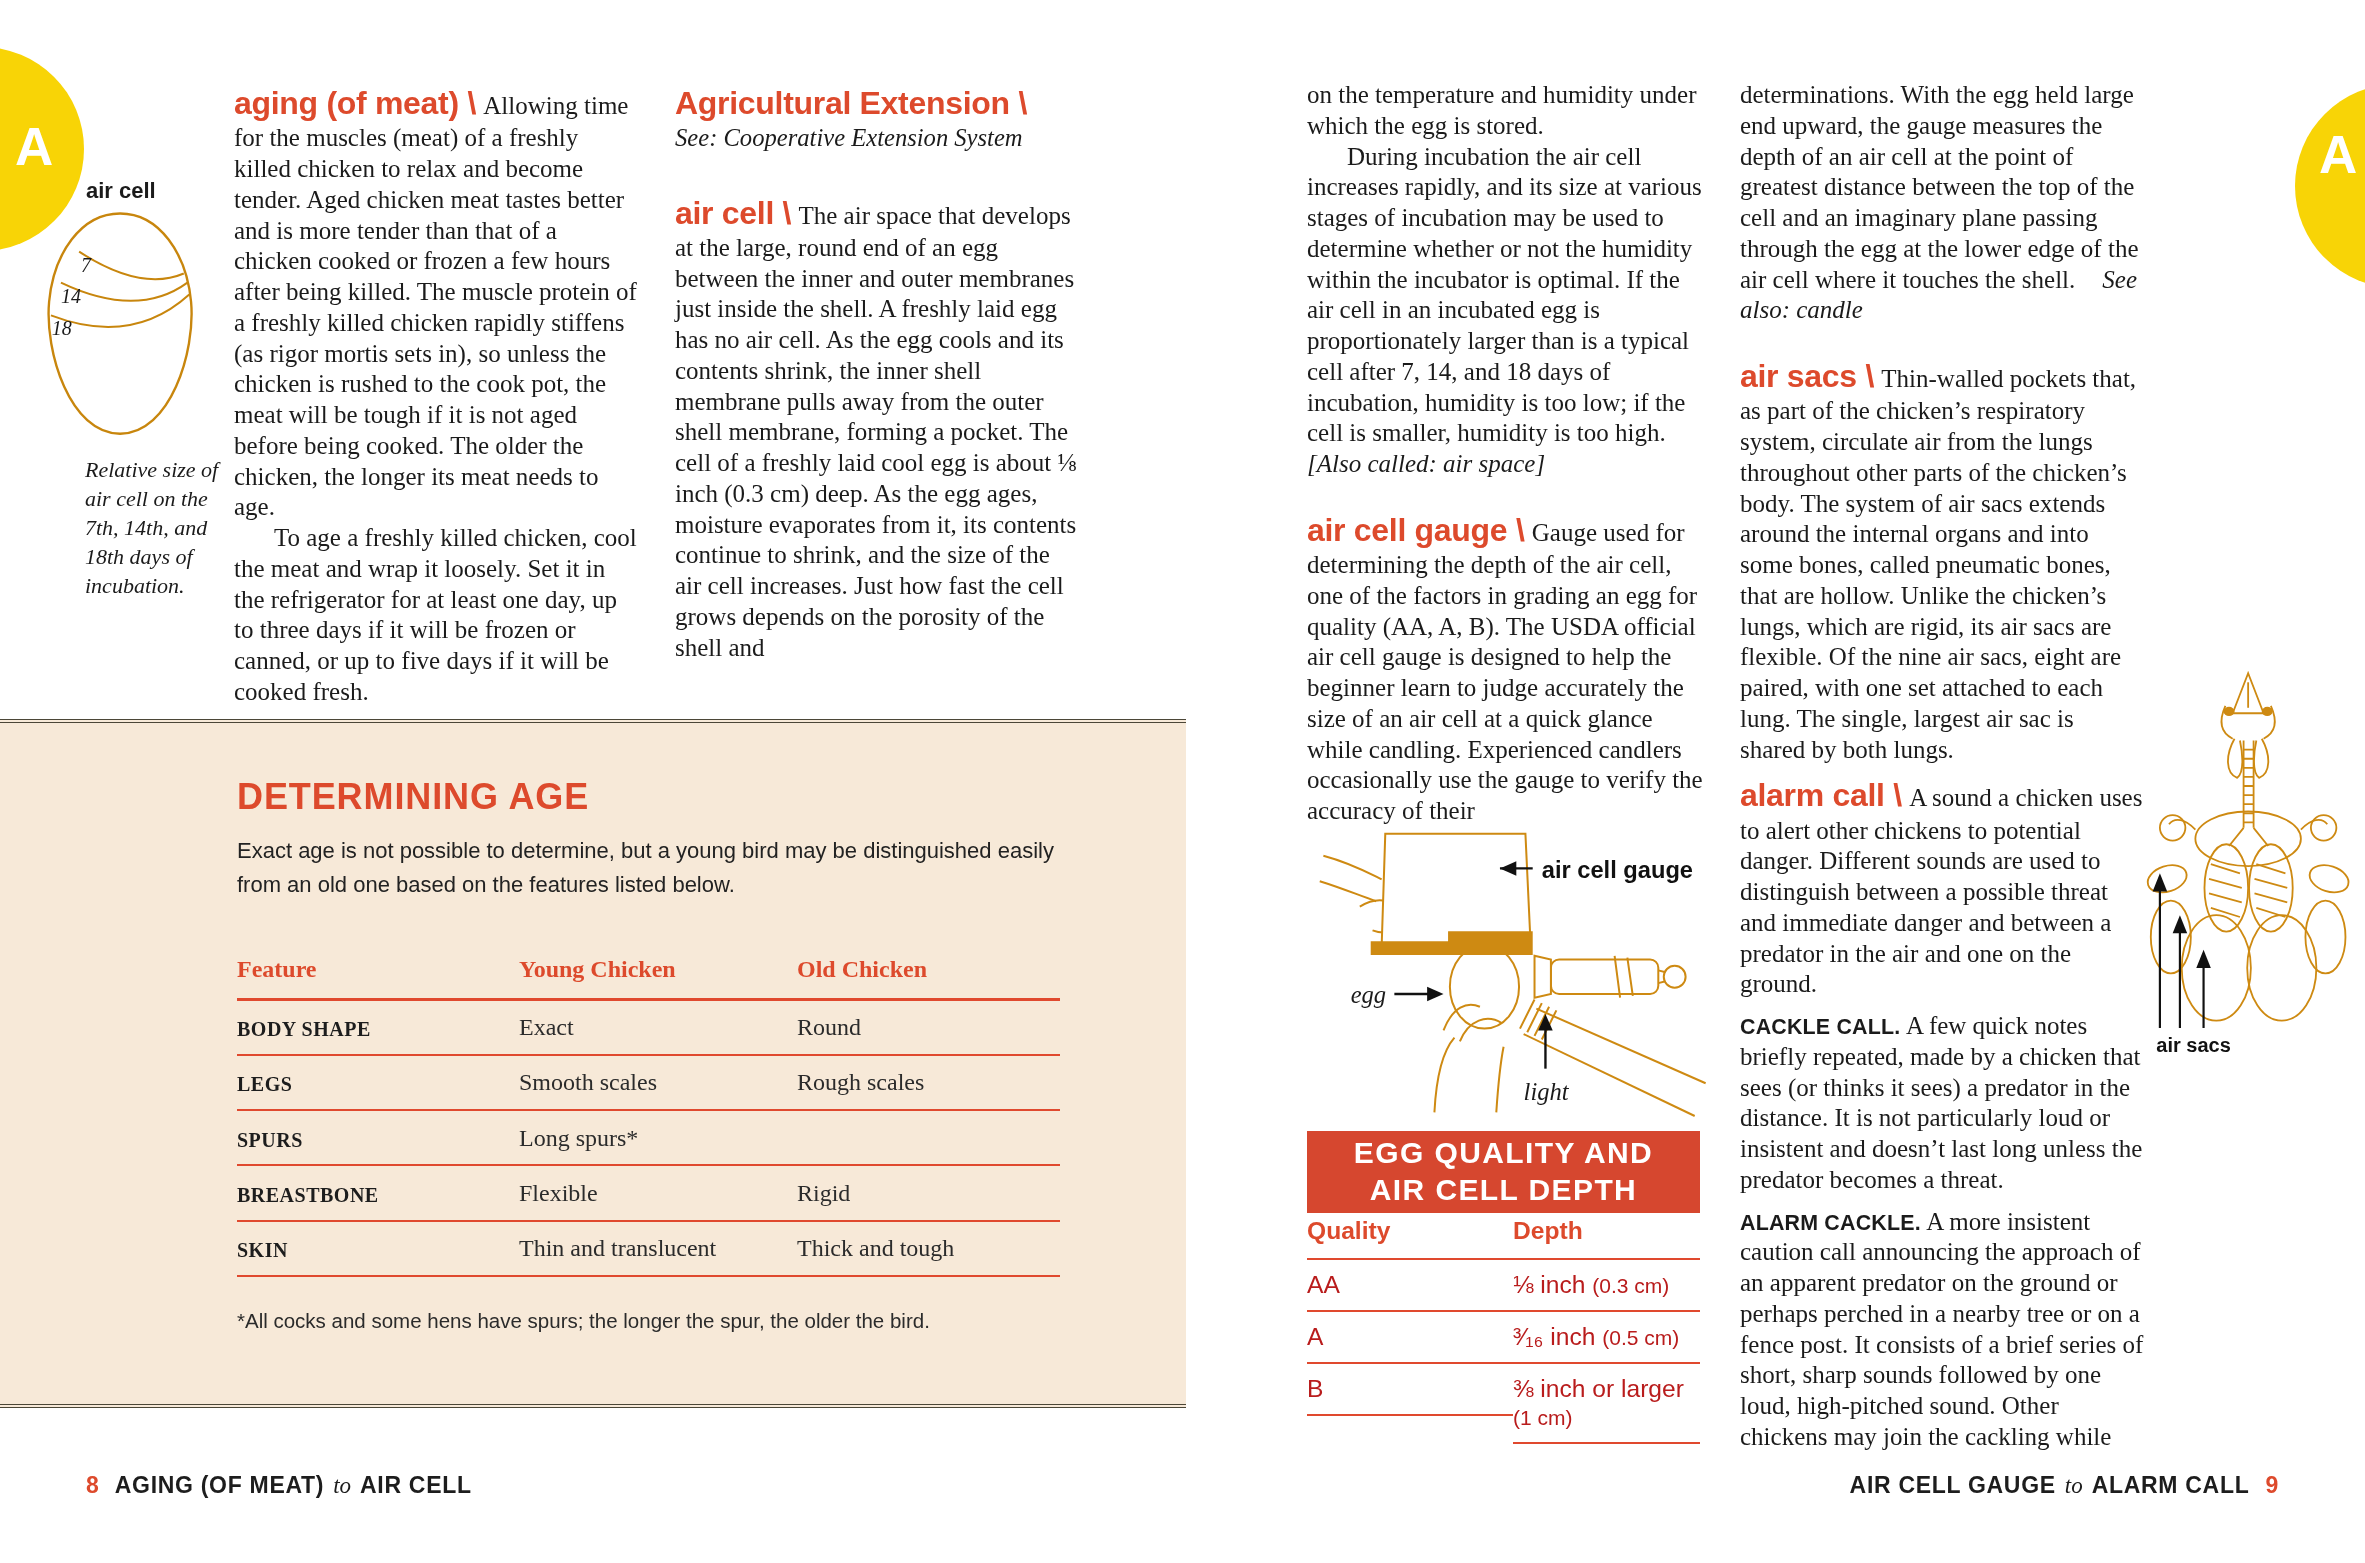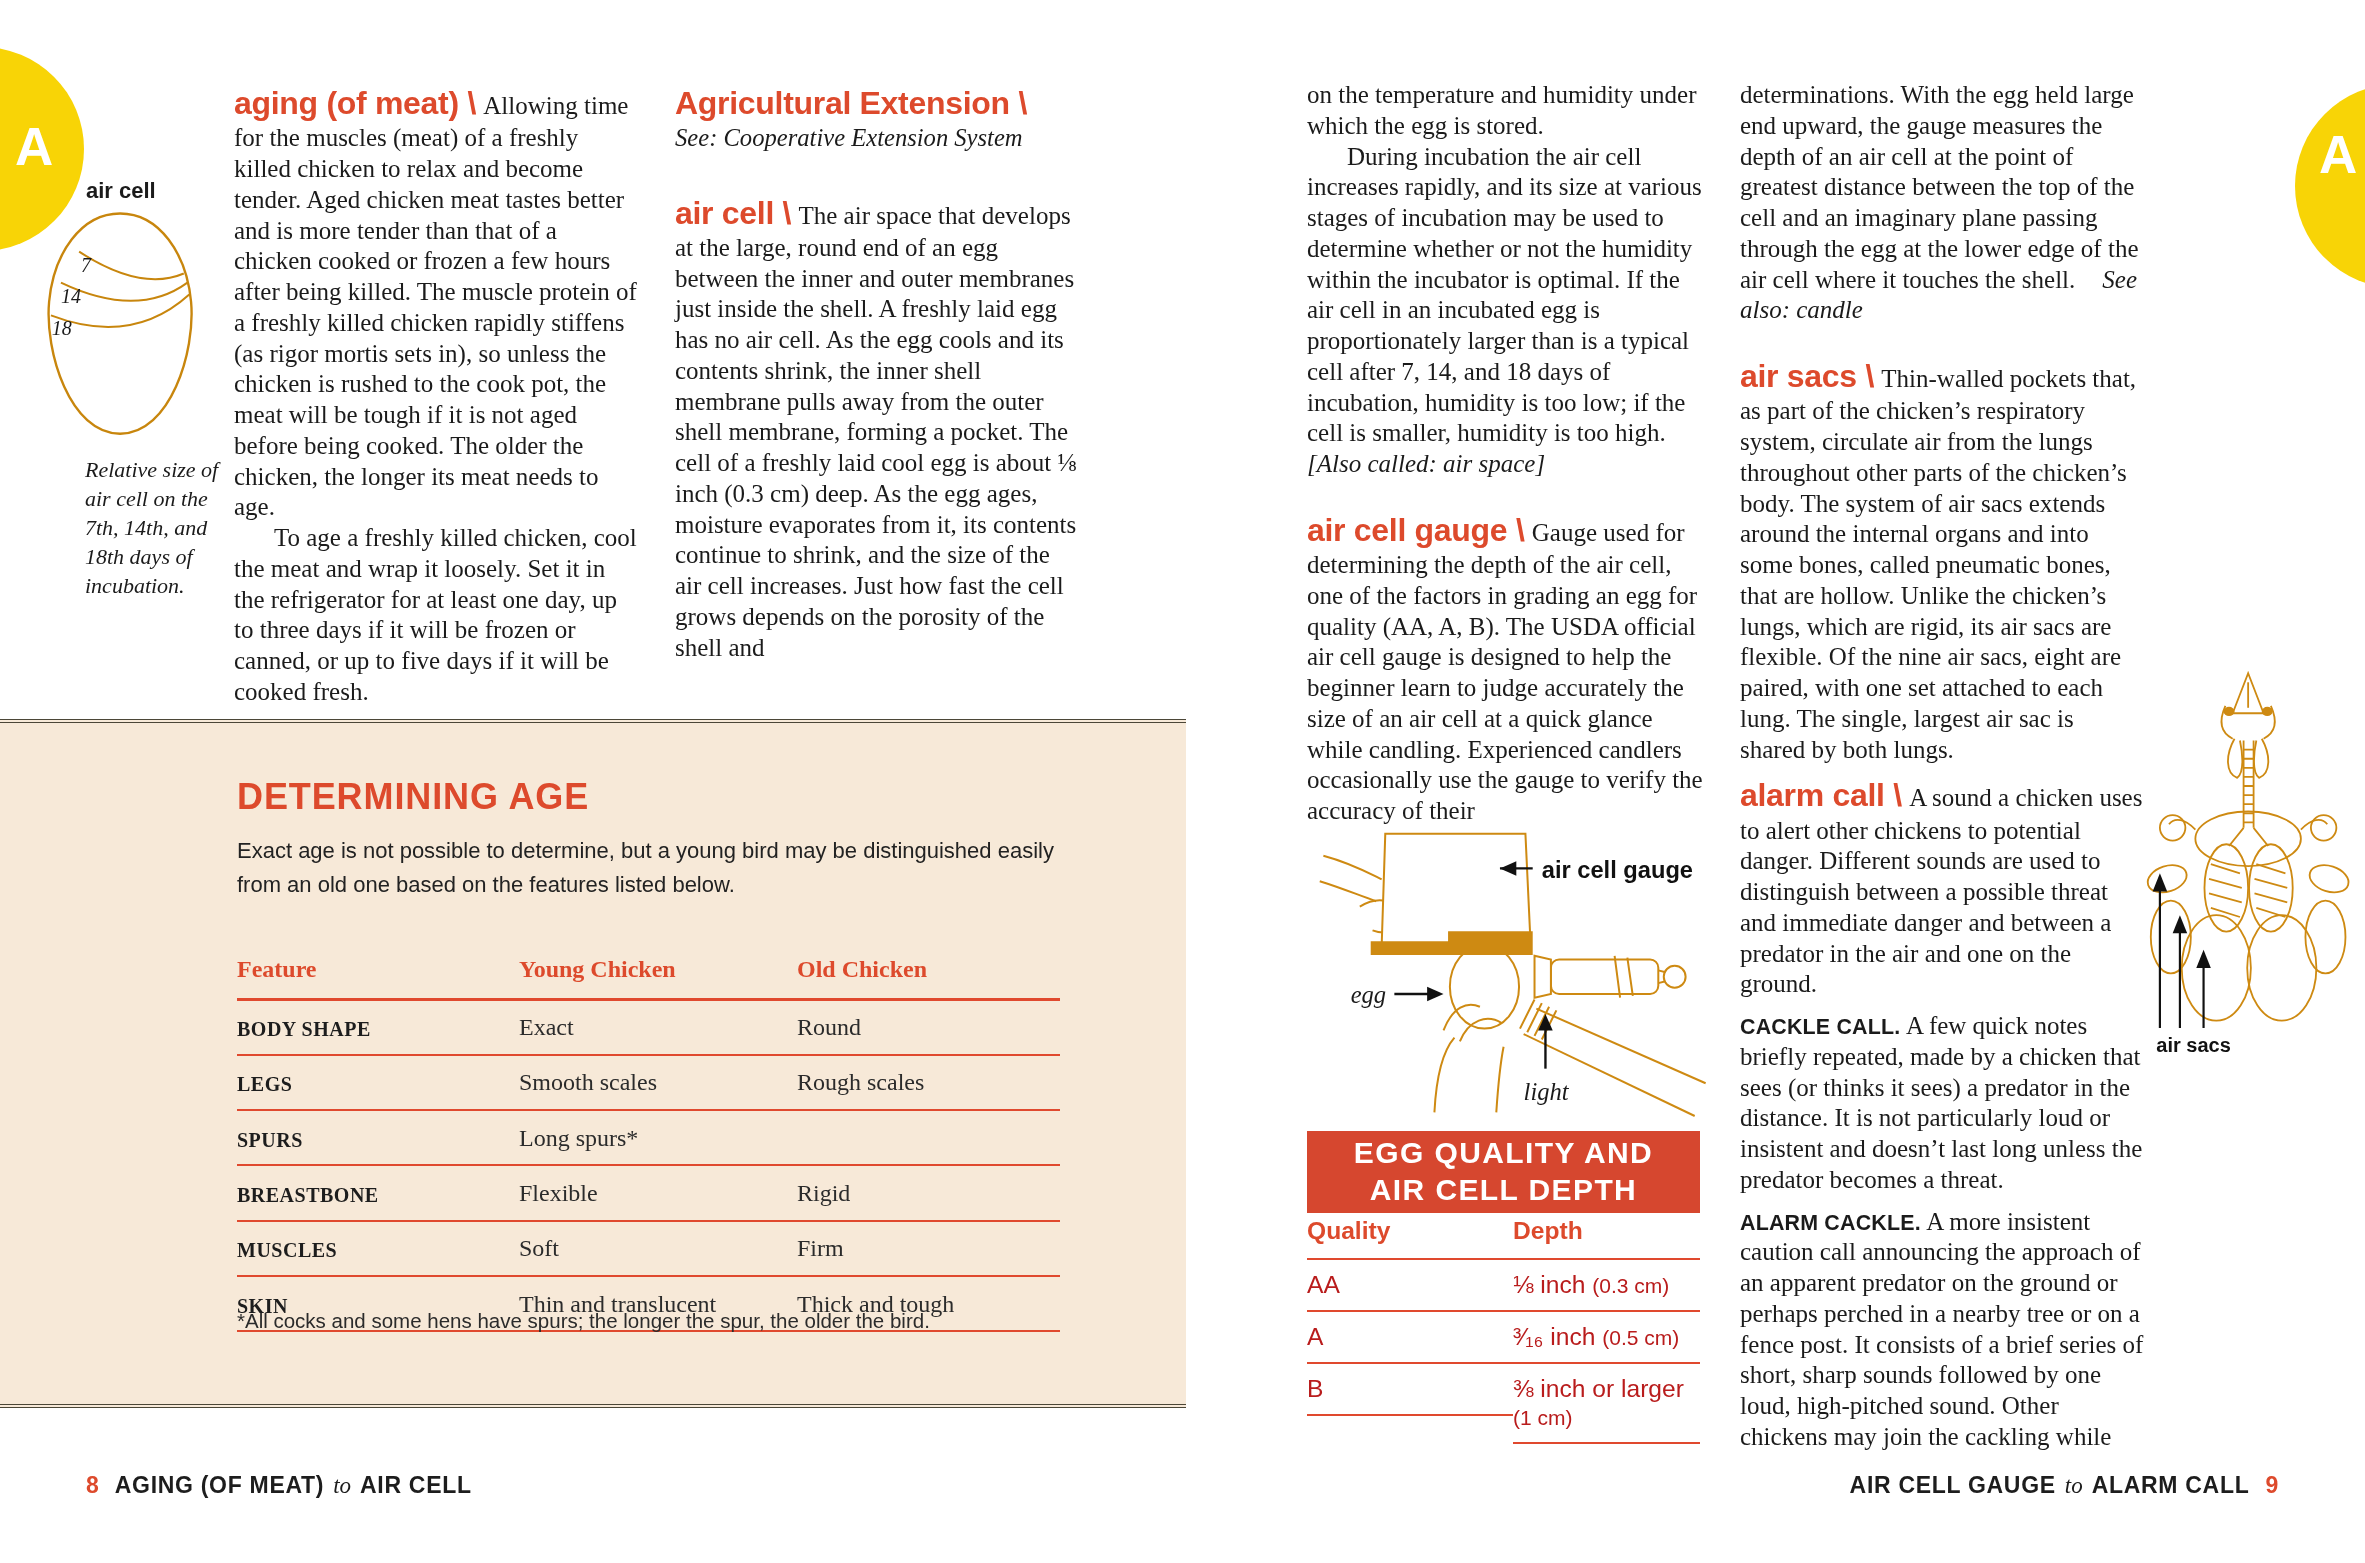--- a/index.html
+++ b/index.html
@@ -168,25 +168,20 @@
       <div class="age-row age-body-row">
         <div class="feat">SPURS</div>
         <div class="val">Long spurs*</div>
       </div>
       <div class="age-row age-body-row">
         <div class="feat">BREASTBONE</div>
         <div class="val">Flexible</div>
         <div class="val">Rigid</div>
       </div>
       <div class="age-row age-body-row">
-        <div class="feat">MUSCLES</div>
-        <div class="val">Soft</div>
-        <div class="val">Firm</div>
-      </div>
-      <div class="age-row age-body-row">
         <div class="feat">SKIN</div>
         <div class="val">Thin and translucent</div>
         <div class="val">Thick and tough</div>
       </div>
     </div>
     <div class="panel-footnote">*All cocks and some hens have spurs; the longer the spur, the older the bird.</div>
   </div>
 
   <svg class="gauge-svg" width="405" height="314" viewBox="0 0 445 345">
     <g stroke="#CE8A12" stroke-width="2.2" fill="none">

